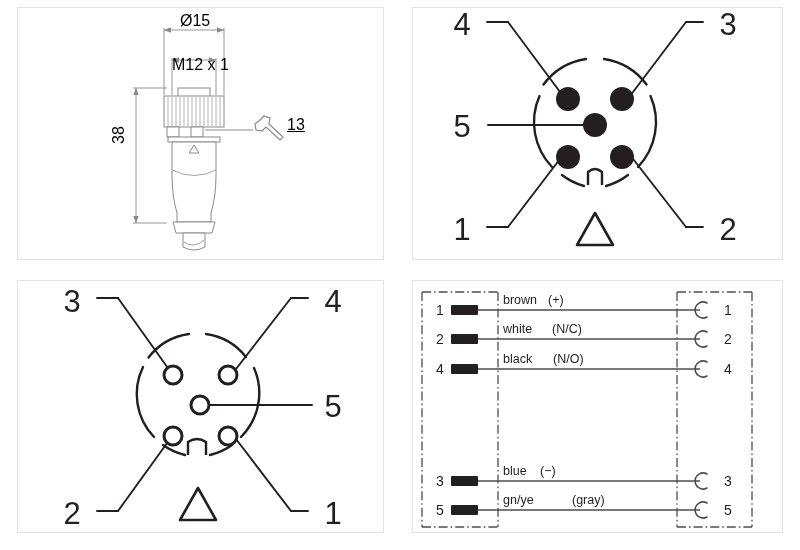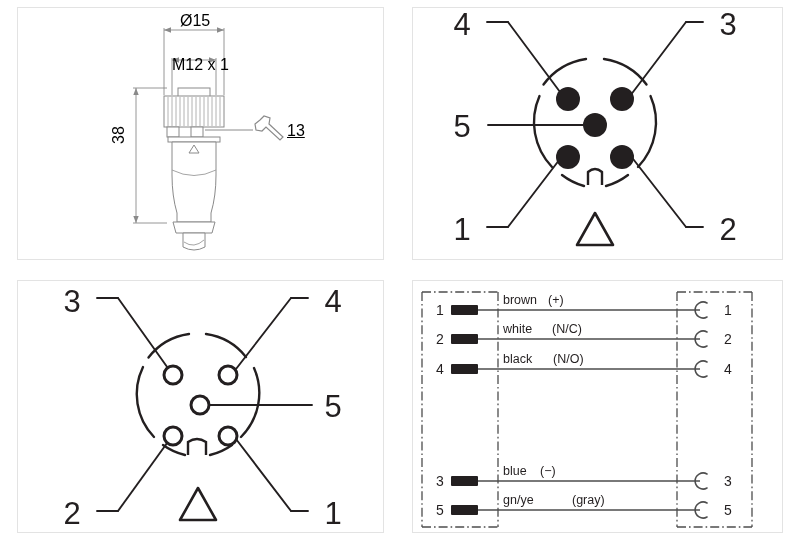--- a/index.html
+++ b/index.html
@@ -115,21 +115,21 @@
       <line x1="205" y1="130" x2="253" y2="130" stroke="#8a8a8a" stroke-width="1"></line>
 
       <g stroke="#8a8a8a" fill="none" stroke-width="1.2">
         <path d="M260,120 L255,124 L256,130 L262,131 L266,127 L280,140 L283,137 L269,124 L270,118 L264,116 Z"></path>
       </g>
     </svg>
 
     <div style="position:absolute;left:180px;top:12px;">Ø15</div>
     <div style="position:absolute;left:172px;top:56px;">M12 x 1</div>
     <div style="position:absolute;left:110px;top:144px;transform:rotate(-90deg);transform-origin:left top;">38</div>
-    <div style="position:absolute;left:287px;top:122px;text-decoration:underline;">13</div>
+    <div style="position:absolute;left:287px;top:116px;text-decoration:underline;">13</div>
   </div>
 
   <div class="panel" id="panel-male">
     <div class="panel-inner"></div>
     <svg class="svg-layer" viewBox="0 0 400 275">
       <g stroke="#231f20" fill="none" stroke-width="2.4" stroke-linecap="round">
 
         <path d="M 143.5 84.5 A 65 65 0 0 1 186 59"></path>
         <path d="M 204 59 A 65 65 0 0 1 246.5 84.5"></path>
         <path d="M 250.5 96 A 65 65 0 0 1 238 167"></path>

